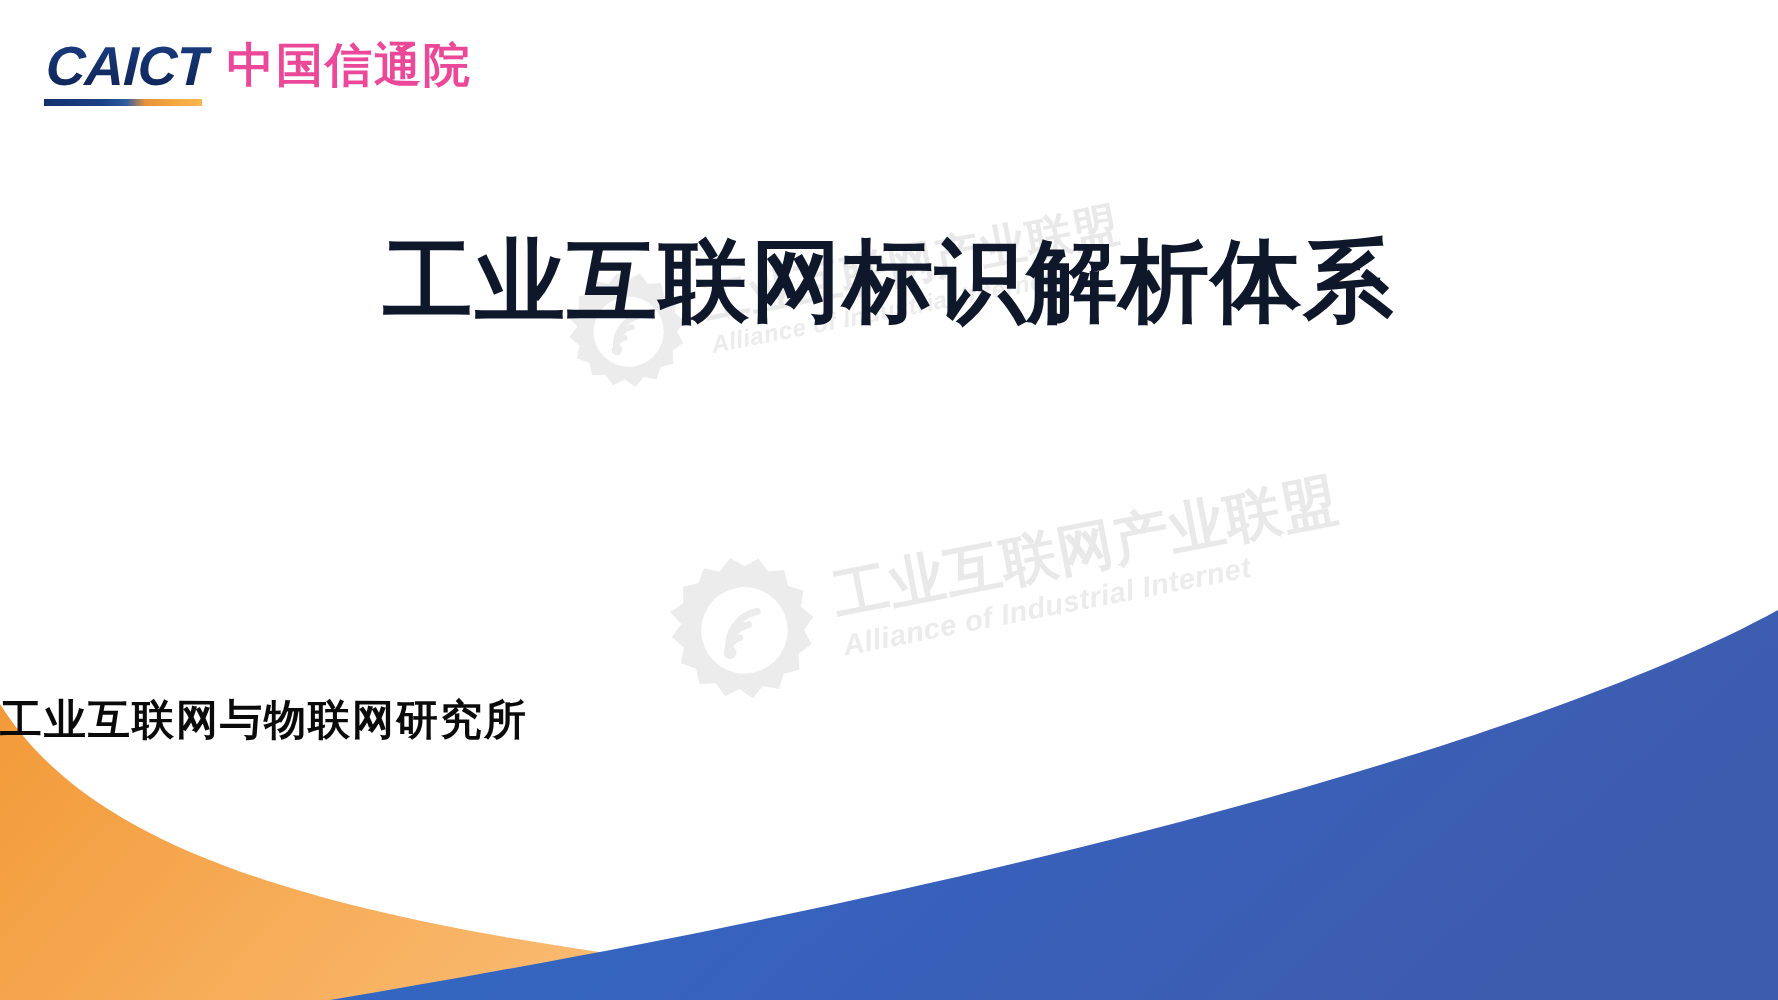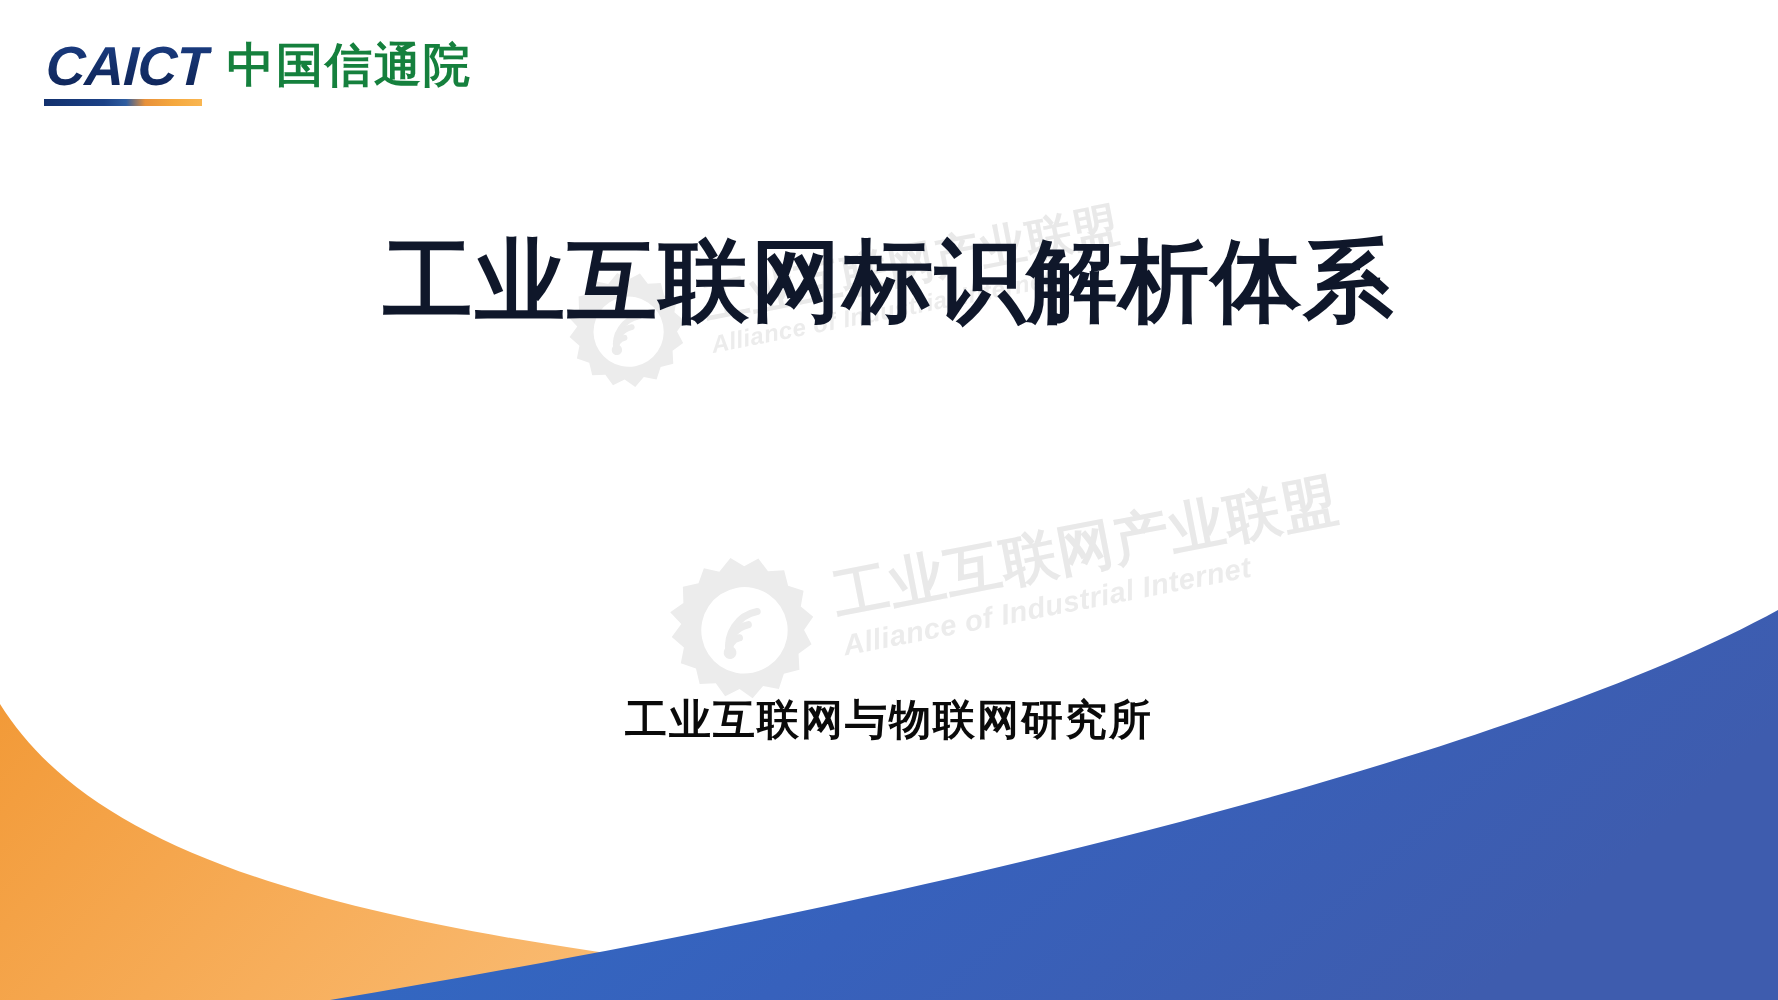--- a/index.html
+++ b/index.html
@@ -52,21 +52,21 @@
     height: 7px;
     width: 158px;
     margin-top: 5px;
     background: linear-gradient(90deg,
         #12306d 0%, #1b4186 38%, #2f5da0 52%,
         #e8913a 64%, #f5a83e 82%, #f9b651 100%);
   }
   .logo-cn {
     font-size: 47px;
     font-weight: bold;
-    color: #15803d;
+    color: #ec4899;
     letter-spacing: 2px;
     padding-bottom: 9px;
     white-space: nowrap;
   }
 
   
   .wm {
     position: absolute;
     pointer-events: none;
     user-select: none;
@@ -129,21 +129,21 @@
     letter-spacing: 2px;
     line-height: 1.18;
     white-space: nowrap;
   }
 
   .subtitle-block {
     position: absolute;
     left: 0;
     right: 0;
     top: 692px;
-    text-align: center;
+    text-align: left;
     z-index: 30;
     font-family: Liberation Mono, monospace;
   }
   .subtitle-text {
     font-size: 42px;
     font-weight: bold;
     color: #0a0a0a;
     letter-spacing: 2px;
     white-space: nowrap;
   }

